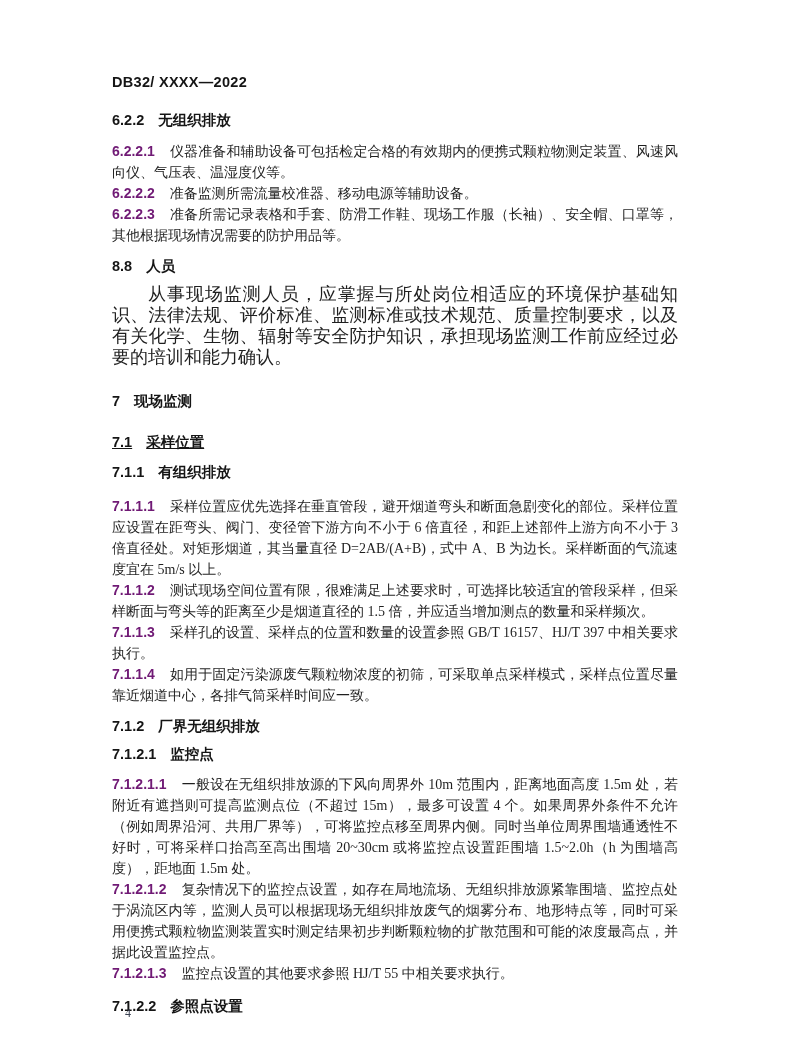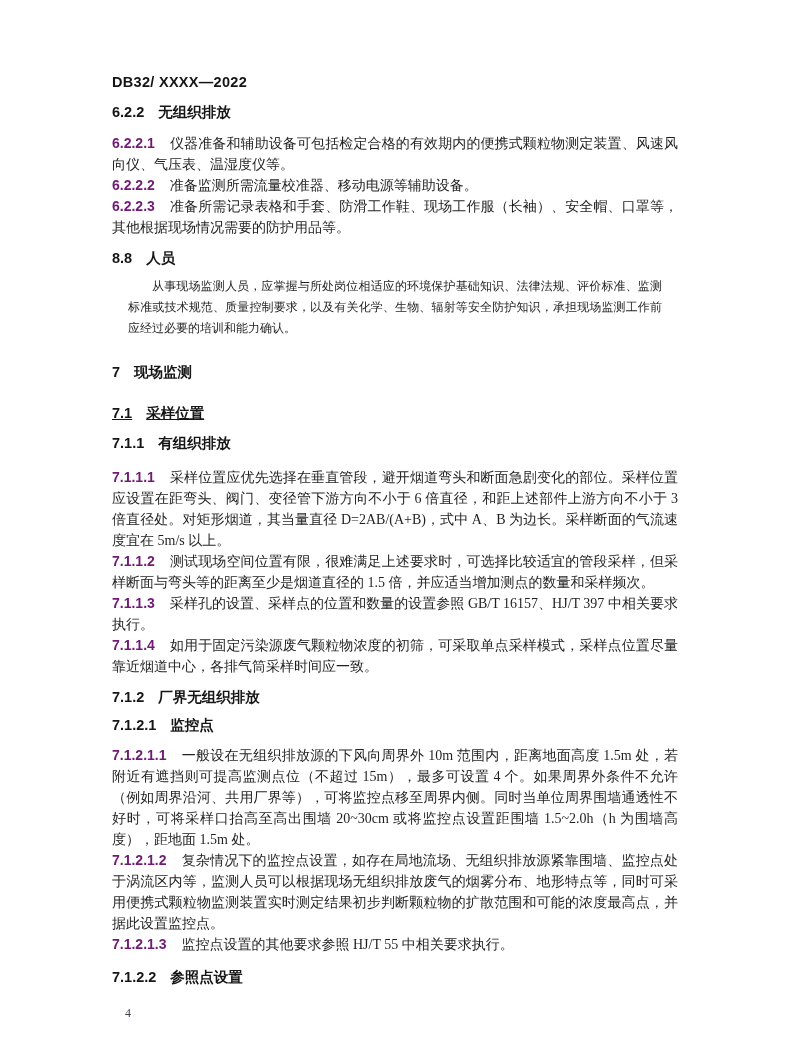--- a/index.html
+++ b/index.html
@@ -46,33 +46,33 @@
     text-align: justify;
     color: #1f1f1f;
   }
   .cl .cn {
     font-family: "Liberation Sans", sans-serif;
     font-weight: 700;
     color: #701a75;
     margin-right: 15px;
   }
   .bp {
-    margin: 16px;
-    font-size: 12px;
+    margin: 0;
+    font-size: 18px;
     line-height: 21px;
     text-align: justify;
     text-indent: 2em;
     color: #1f1f1f;
   }
   .mt7  { margin-top: 7px; }
   .mt9  { margin-top: 9px; }
   .mt10 { margin-top: 10px; }
   .mt12 { margin-top: 12px; }
   .mt13 { margin-top: 13px; }
-  .mt18 { margin-top: 10px; }
+  .mt18 { margin-top: 18px; }
   .mt20 { margin-top: 20px; text-decoration: underline; }
   .mt23 { margin-top: 23px; }
   .page-number {
     position: absolute;
     left: 125px;
     top: 1005px;
     font-size: 12px;
     line-height: 16px;
     color: #3d4455;
     font-family: "Liberation Serif", serif;

